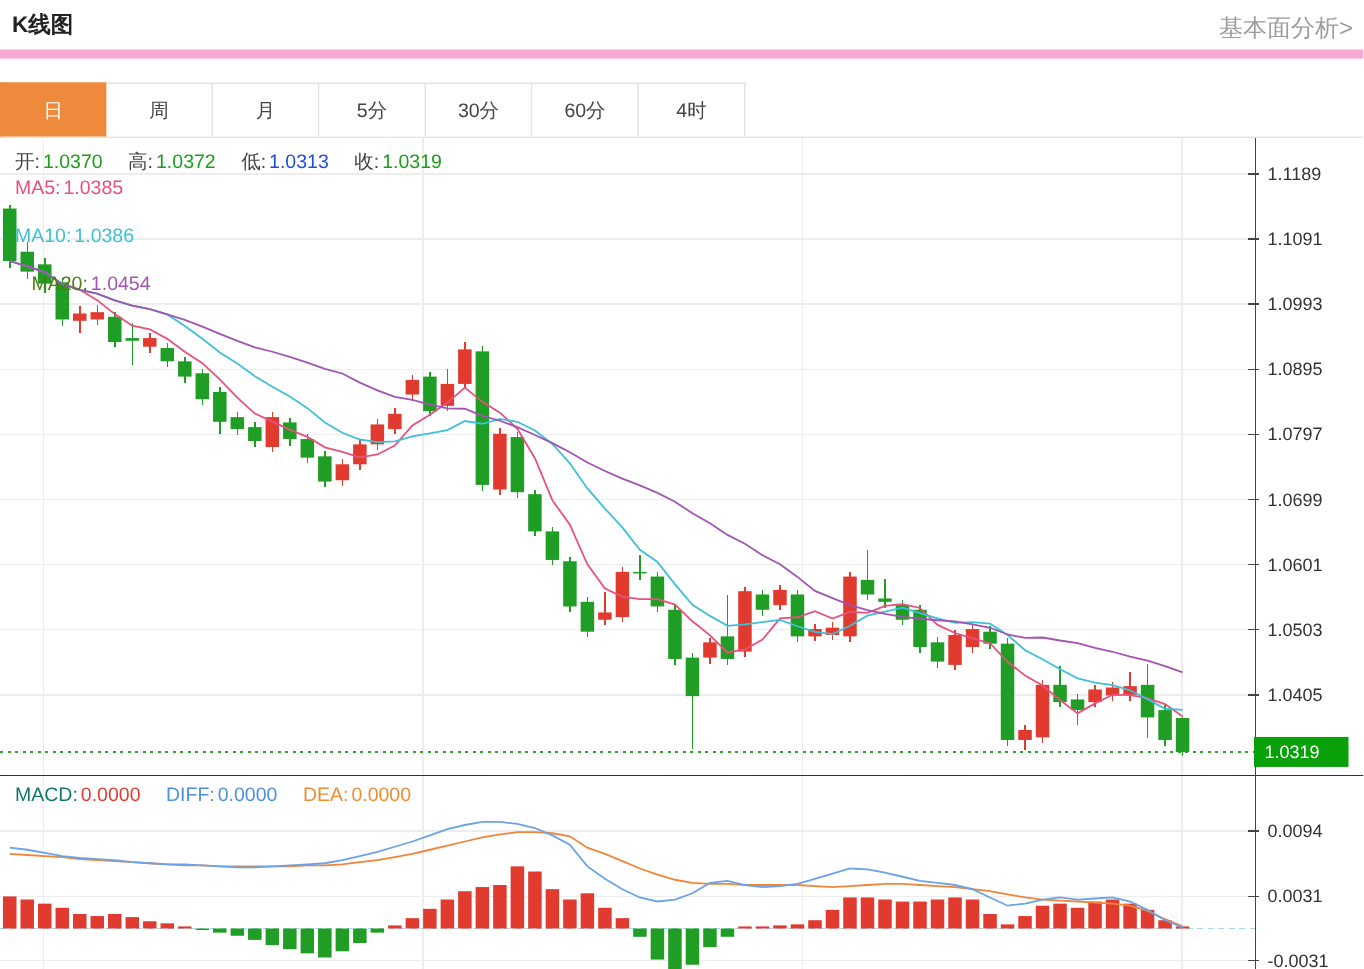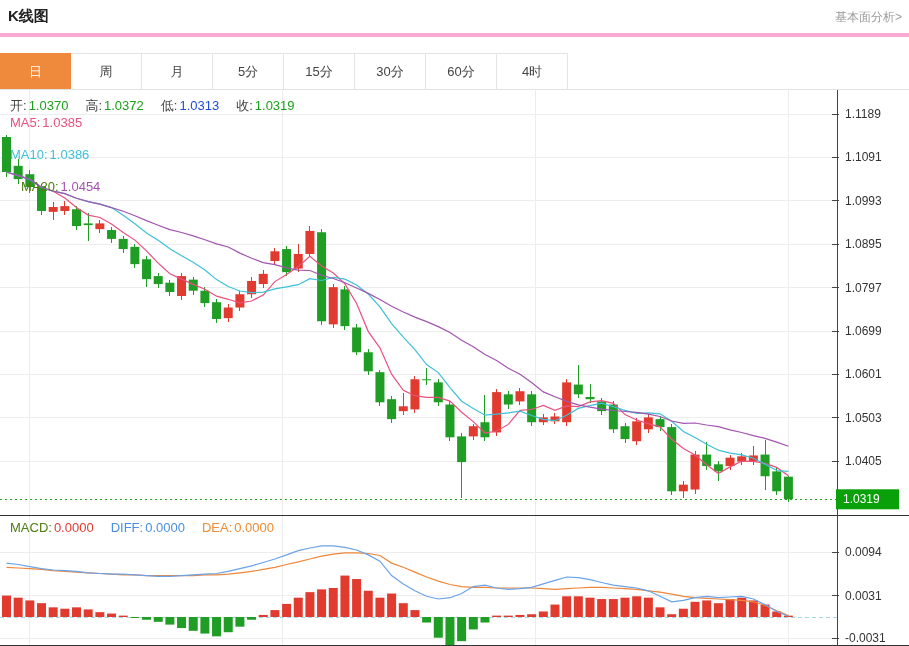--- a/index.html
+++ b/index.html
@@ -1,19 +1,19 @@
 <!DOCTYPE html>
 <html><head>
 <meta charset="utf-8">
 <style>
   html,body{margin:0;padding:0;background:#fff;}
   body{width:909px;height:646px;font-family:"Liberation Sans","DejaVu Sans",sans-serif;overflow:hidden;position:relative;}
-  .header{height:33px;position:relative;border-bottom:4px solid #f9a8d4;}
+  .header{height:33px;position:relative;border-bottom:6px solid #f9a8d4;}
   .page-title{position:absolute;left:8px;top:7px;font-size:15px;font-weight:bold;color:#222;}
-  .analysis-link{position:absolute;right:7px;top:9px;font-size:12px;color:#9b9b9b;cursor:pointer;text-decoration:none;}
+  .analysis-link{position:absolute;right:7px;top:9px;font-size:16px;color:#9b9b9b;cursor:pointer;text-decoration:none;}
   .tabbar{margin-top:16px;height:36px;display:flex;border-bottom:1px solid #e3e3e3;}
   .tab{width:71px;box-sizing:border-box;border-top:1px solid #e3e3e3;border-right:1px solid #e3e3e3;display:flex;align-items:center;justify-content:center;font-size:13px;color:#444;background:#fff;cursor:pointer;}
   .tab:first-child{border-left:1px solid #e3e3e3;}
   .tab.active{background:#ef8a3c;border-color:#ef8a3c;color:#fff;}
   .chart-wrap{position:relative;height:560px;}
   .chart-wrap svg{position:absolute;left:0;top:0;}
   .info-row{position:absolute;left:10px;display:flex;gap:17px;font-size:13px;white-space:nowrap;}
   .ohlc-row{top:7px;}
   .ma-row{top:25px;flex-direction:column;}
   .macd-row{top:430px;}
@@ -26,21 +26,20 @@
 <div class="header">
   <span class="page-title">K线图</span>
   <a class="analysis-link">基本面分析&gt;</a>
 </div>
 
 <div class="tabbar">
     <div class="tab active">日</div>
     <div class="tab">周</div>
     <div class="tab">月</div>
     <div class="tab">5分</div>
-    <div class="tab">15分</div>
     <div class="tab">30分</div>
     <div class="tab">60分</div>
     <div class="tab">4时</div>
   </div>
 
 <div class="chart-wrap">
   <svg id="chart-svg" width="909" height="560" viewBox="0 0 909 560">
       <line x1="0" y1="24" x2="837" y2="24" stroke="#ededed" stroke-width="1" shape-rendering="crispEdges"></line>
       <line x1="0" y1="67.40000000000013" x2="837" y2="67.40000000000013" stroke="#ededed" stroke-width="1" shape-rendering="crispEdges"></line>
       <line x1="0" y1="110.80000000000027" x2="837" y2="110.80000000000027" stroke="#ededed" stroke-width="1" shape-rendering="crispEdges"></line>
@@ -303,17 +302,17 @@
       <span class="pair"><span class="lbl" style="color: rgb(68, 68, 68);">高:</span><span class="val" style="color: rgb(27, 160, 27);">1.0372</span></span>
       <span class="pair"><span class="lbl" style="color: rgb(68, 68, 68);">低:</span><span class="val" style="color: #1d4ed8;">1.0313</span></span>
       <span class="pair"><span class="lbl" style="color: rgb(68, 68, 68);">收:</span><span class="val" style="color: rgb(27, 160, 27);">1.0319</span></span>
     </div>
   <div class="info-row ma-row">
       <span class="pair"><span class="lbl" style="color: rgb(232, 81, 126);">MA5:</span><span class="val" style="color: rgb(232, 81, 126);">1.0385</span></span>
       <span class="pair"><span class="lbl" style="color: rgb(62, 192, 216);">MA10:</span><span class="val" style="color: rgb(62, 192, 216);">1.0386</span></span>
       <span class="pair"><span class="lbl" style="color: #4d7c0f; padding-left: 11px;">MA20:</span><span class="val" style="color: rgb(162, 85, 176);">1.0454</span></span>
     </div>
   <div class="info-row macd-row">
-      <span class="pair"><span class="lbl" style="color: #4d7c0f;">MACD:</span><span class="val" style="color: rgb(224, 58, 50);">0.0000</span></span>
+      <span class="pair"><span class="lbl" style="color: #0f766e;">MACD:</span><span class="val" style="color: rgb(224, 58, 50);">0.0000</span></span>
       <span class="pair"><span class="lbl" style="color: rgb(74, 144, 226);">DIFF:</span><span class="val" style="color: rgb(74, 144, 226);">0.0000</span></span>
       <span class="pair"><span class="lbl" style="color: rgb(239, 139, 49);">DEA:</span><span class="val" style="color: rgb(239, 139, 49);">0.0000</span></span>
     </div>
 </div>
 
 </body></html>

